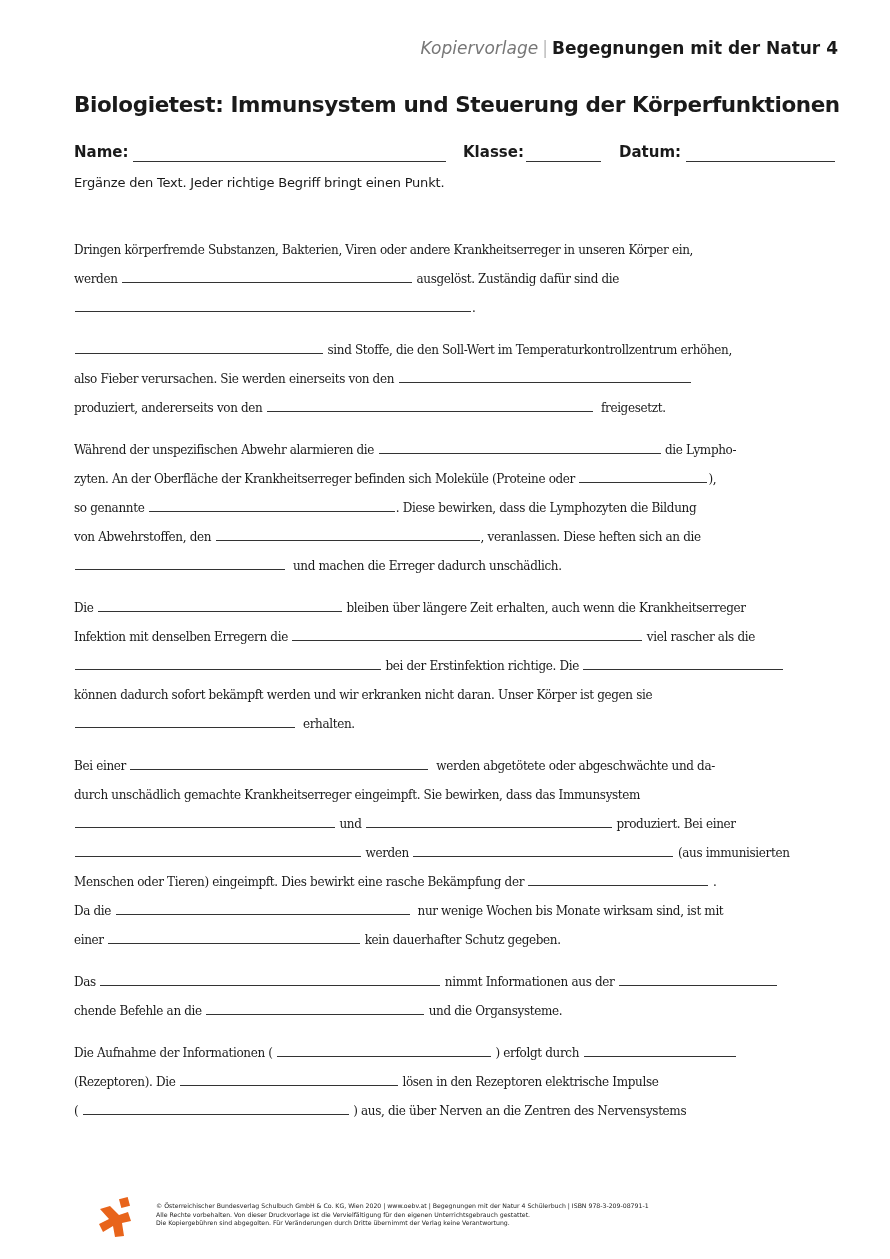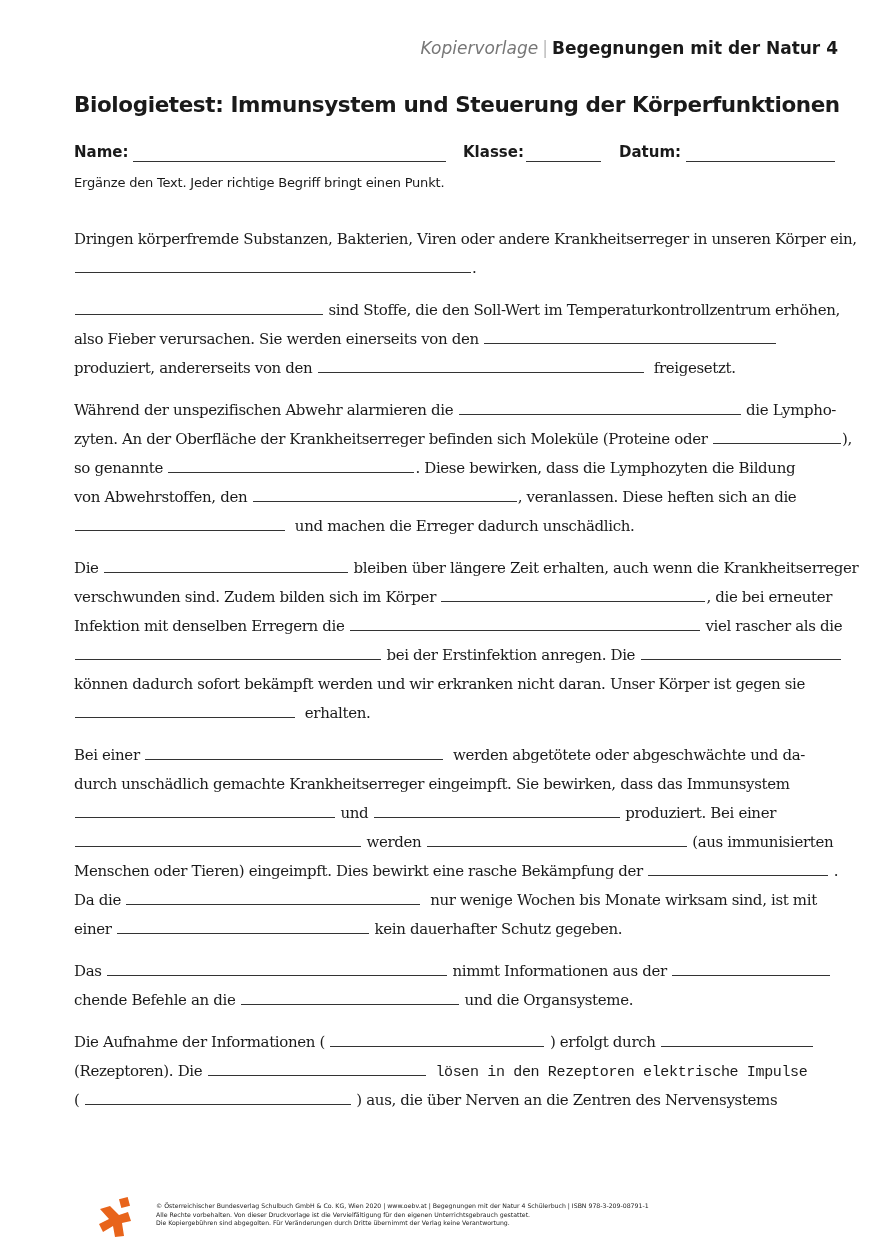--- a/index.html
+++ b/index.html
@@ -6,21 +6,21 @@
   body { width: 890px; height: 1259px; position: relative; overflow: hidden; color: #1a1a1a; }
   .topline { position: absolute; top: 38px; right: 52px; font-family: "DejaVu Sans", sans-serif; font-size: 17px; white-space: nowrap; }
   .topline .kv { font-style: italic; color: #777; }
   .topline .sep { color: #bbb; margin: 0 4px; }
   .topline .book { font-weight: bold; color: #1a1a1a; }
   .title { position: absolute; left: 74px; top: 92px; font-family: "DejaVu Sans", sans-serif; font-weight: bold; font-size: 21.5px; letter-spacing: -0.4px; white-space: nowrap; }
   .fields { position: absolute; left: 74px; top: 143px; width: 762px; font-family: "DejaVu Sans", sans-serif; font-weight: bold; font-size: 15px; height: 22px; }
   .fields .lbl { position: absolute; top: 0; }
   .fields .ln { position: absolute; top: 18px; border-bottom: 1.4px solid #333; height: 0; }
   .instr { position: absolute; left: 74px; top: 175px; font-family: "DejaVu Sans", sans-serif; font-size: 13px; letter-spacing: -0.2px; white-space: nowrap; }
-  .body { position: absolute; left: 74px; top: 225px; width: 760px; font-family: "DejaVu Serif", serif; font-size: 15px; letter-spacing: -0.35px; }
+  .body { position: absolute; left: 74px; top: 236px; width: 760px; font-family: "DejaVu Serif", serif; font-size: 12px; letter-spacing: -0.35px; }
   .line { height: 29px; line-height: 29px; white-space: nowrap; }
   .gap { height: 13px; }
   .blank { display: inline-block; border-bottom: 1.4px solid #333; height: 17px; vertical-align: baseline; margin: 0 1px; }
   .footer { position: absolute; left: 98px; top: 1196px; width: 700px; height: 44px; }
   .logo { position: absolute; left: 0; top: 0; width: 42px; height: 42px; }
   .ftext { position: absolute; left: 58px; top: 6px; font-family: "DejaVu Sans", sans-serif; font-size: 6.2px; line-height: 8.6px; white-space: nowrap; color: #222; }
 </style>
 </head>
 <body>
 
@@ -37,42 +37,42 @@
   <span class="ln" style="left:452px;width:75px"></span>
   <span class="lbl" style="left:545px">Datum:</span>
   <span class="ln" style="left:612px;width:149px"></span>
 </div>
 
 <div class="instr">Ergänze den Text. Jeder richtige Begriff bringt einen Punkt.</div>
 
 <div class="body" id="cloze">
     <div>
       <div class="line"><span style="white-space: pre;">Dringen körperfremde Substanzen, Bakterien, Viren oder andere Krankheitserreger in unseren Körper ein,</span></div>
+      <div class="line"><span style="white-space: pre;">werden </span><span class="blank" style="width: 290px;"></span><span style="white-space: pre;"> ausgelöst. Zuständig dafür sind die</span></div>
       <div class="line"><span class="blank" style="width: 396px;"></span><span style="white-space: pre;">.</span></div>
     </div>
     <div class="gap"></div>
     <div>
       <div class="line"><span class="blank" style="width: 248px;"></span><span style="white-space: pre;"> sind Stoffe, die den Soll-Wert im Temperaturkontrollzentrum erhöhen,</span></div>
       <div class="line"><span style="white-space: pre;">also Fieber verursachen. Sie werden einerseits von den </span><span class="blank" style="width: 292px;"></span></div>
       <div class="line"><span style="white-space: pre;">produziert, andererseits von den </span><span class="blank" style="width: 326px;"></span><span style="white-space: pre;">  freigesetzt.</span></div>
     </div>
     <div class="gap"></div>
     <div>
       <div class="line"><span style="white-space: pre;">Während der unspezifischen Abwehr alarmieren die </span><span class="blank" style="width: 282px;"></span><span style="white-space: pre;"> die Lympho-</span></div>
       <div class="line"><span style="white-space: pre;">zyten. An der Oberfläche der Krankheitserreger befinden sich Moleküle (Proteine oder </span><span class="blank" style="width: 128px;"></span><span style="white-space: pre;">),</span></div>
       <div class="line"><span style="white-space: pre;">so genannte </span><span class="blank" style="width: 246px;"></span><span style="white-space: pre;">. Diese bewirken, dass die Lymphozyten die Bildung</span></div>
       <div class="line"><span style="white-space: pre;">von Abwehrstoffen, den </span><span class="blank" style="width: 264px;"></span><span style="white-space: pre;">, veranlassen. Diese heften sich an die</span></div>
       <div class="line"><span class="blank" style="width: 210px;"></span><span style="white-space: pre;">  und machen die Erreger dadurch unschädlich.</span></div>
     </div>
     <div class="gap"></div>
     <div>
       <div class="line"><span style="white-space: pre;">Die </span><span class="blank" style="width: 244px;"></span><span style="white-space: pre;"> bleiben über längere Zeit erhalten, auch wenn die Krankheitserreger</span></div>
-      <div class="line"><span style="white-space: pre;">verschwunden sind. Zudem bilden sich im Körper </span><span class="blank" style="width: 264px;"></span><span style="white-space: pre;">, die bei erneuter</span></div>
       <div class="line"><span style="white-space: pre;">Infektion mit denselben Erregern die </span><span class="blank" style="width: 350px;"></span><span style="white-space: pre;"> viel rascher als die</span></div>
-      <div class="line"><span class="blank" style="width: 306px;"></span><span style="white-space: pre;"> bei der Erstinfektion anregen. Die </span><span class="blank" style="width: 200px;"></span></div>
+      <div class="line"><span class="blank" style="width: 306px;"></span><span style="white-space: pre;"> bei der Erstinfektion richtige. Die </span><span class="blank" style="width: 200px;"></span></div>
       <div class="line"><span style="white-space: pre;">können dadurch sofort bekämpft werden und wir erkranken nicht daran. Unser Körper ist gegen sie</span></div>
       <div class="line"><span class="blank" style="width: 220px;"></span><span style="white-space: pre;">  erhalten.</span></div>
     </div>
     <div class="gap"></div>
     <div>
       <div class="line"><span style="white-space: pre;">Bei einer </span><span class="blank" style="width: 298px;"></span><span style="white-space: pre;">  werden abgetötete oder abgeschwächte und da-</span></div>
       <div class="line"><span style="white-space: pre;">durch unschädlich gemachte Krankheitserreger eingeimpft. Sie bewirken, dass das Immunsystem</span></div>
       <div class="line"><span class="blank" style="width: 260px;"></span><span style="white-space: pre;"> und </span><span class="blank" style="width: 246px;"></span><span style="white-space: pre;"> produziert. Bei einer</span></div>
       <div class="line"><span class="blank" style="width: 286px;"></span><span style="white-space: pre;"> werden </span><span class="blank" style="width: 260px;"></span><span style="white-space: pre;"> (aus immunisierten</span></div>
       <div class="line"><span style="white-space: pre;">Menschen oder Tieren) eingeimpft. Dies bewirkt eine rasche Bekämpfung der </span><span class="blank" style="width: 180px;"></span><span style="white-space: pre;"> .</span></div>
@@ -80,21 +80,21 @@
       <div class="line"><span style="white-space: pre;">einer </span><span class="blank" style="width: 252px;"></span><span style="white-space: pre;"> kein dauerhafter Schutz gegeben.</span></div>
     </div>
     <div class="gap"></div>
     <div>
       <div class="line"><span style="white-space: pre;">Das </span><span class="blank" style="width: 340px;"></span><span style="white-space: pre;"> nimmt Informationen aus der </span><span class="blank" style="width: 158px;"></span></div>
       <div class="line"><span style="white-space: pre;">chende Befehle an die </span><span class="blank" style="width: 218px;"></span><span style="white-space: pre;"> und die Organsysteme.</span></div>
     </div>
     <div class="gap"></div>
     <div>
       <div class="line"><span style="white-space: pre;">Die Aufnahme der Informationen ( </span><span class="blank" style="width: 214px;"></span><span style="white-space: pre;"> ) erfolgt durch </span><span class="blank" style="width: 152px;"></span></div>
-      <div class="line"><span style="white-space: pre;">(Rezeptoren). Die </span><span class="blank" style="width: 218px;"></span><span style="white-space: pre; font-family: Liberation Mono, monospace;"> lösen in den Rezeptoren elektrische Impulse</span></div>
+      <div class="line"><span style="white-space: pre;">(Rezeptoren). Die </span><span class="blank" style="width: 218px;"></span><span style="white-space: pre;"> lösen in den Rezeptoren elektrische Impulse</span></div>
       <div class="line"><span style="white-space: pre;">( </span><span class="blank" style="width: 266px;"></span><span style="white-space: pre;"> ) aus, die über Nerven an die Zentren des Nervensystems</span></div>
     </div>
   </div>
 
 <div class="footer">
   <svg class="logo" viewBox="0 0 42 42">
     <g id="logo-shapes">
       <rect x="22" y="2" width="9" height="9" transform="rotate(-15 26.5 6.5)" fill="#e8641b"></rect>
       <polygon points="2,13 12,10 21,19 30,16 33,25 24,27 26,40 17,41 15,30 5,36 1,28 11,23" fill="#e8641b"></polygon>
     </g>

